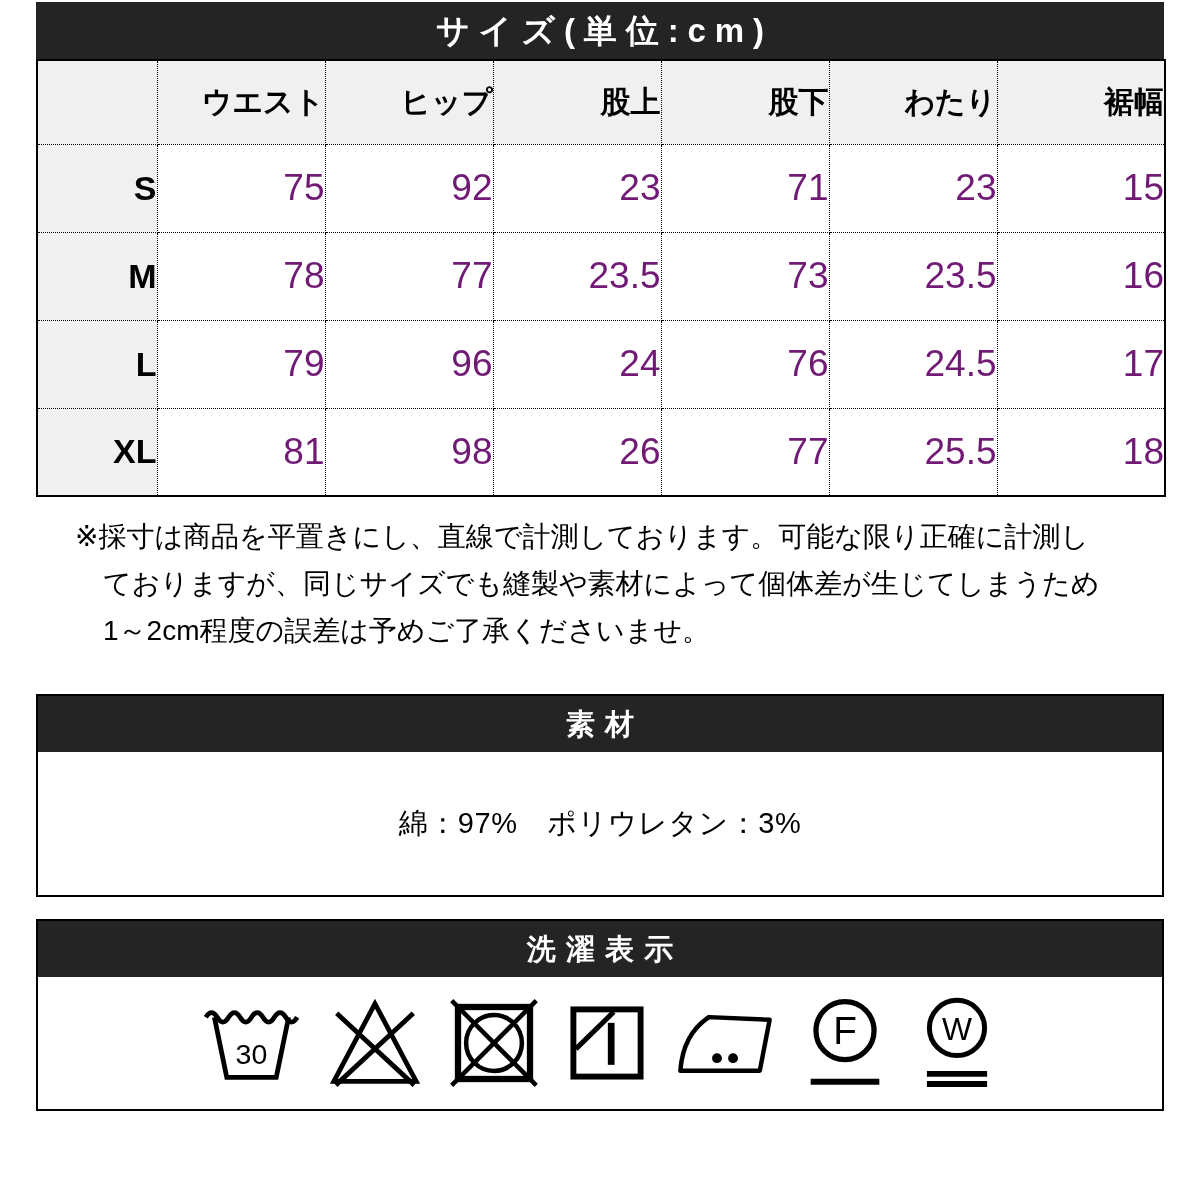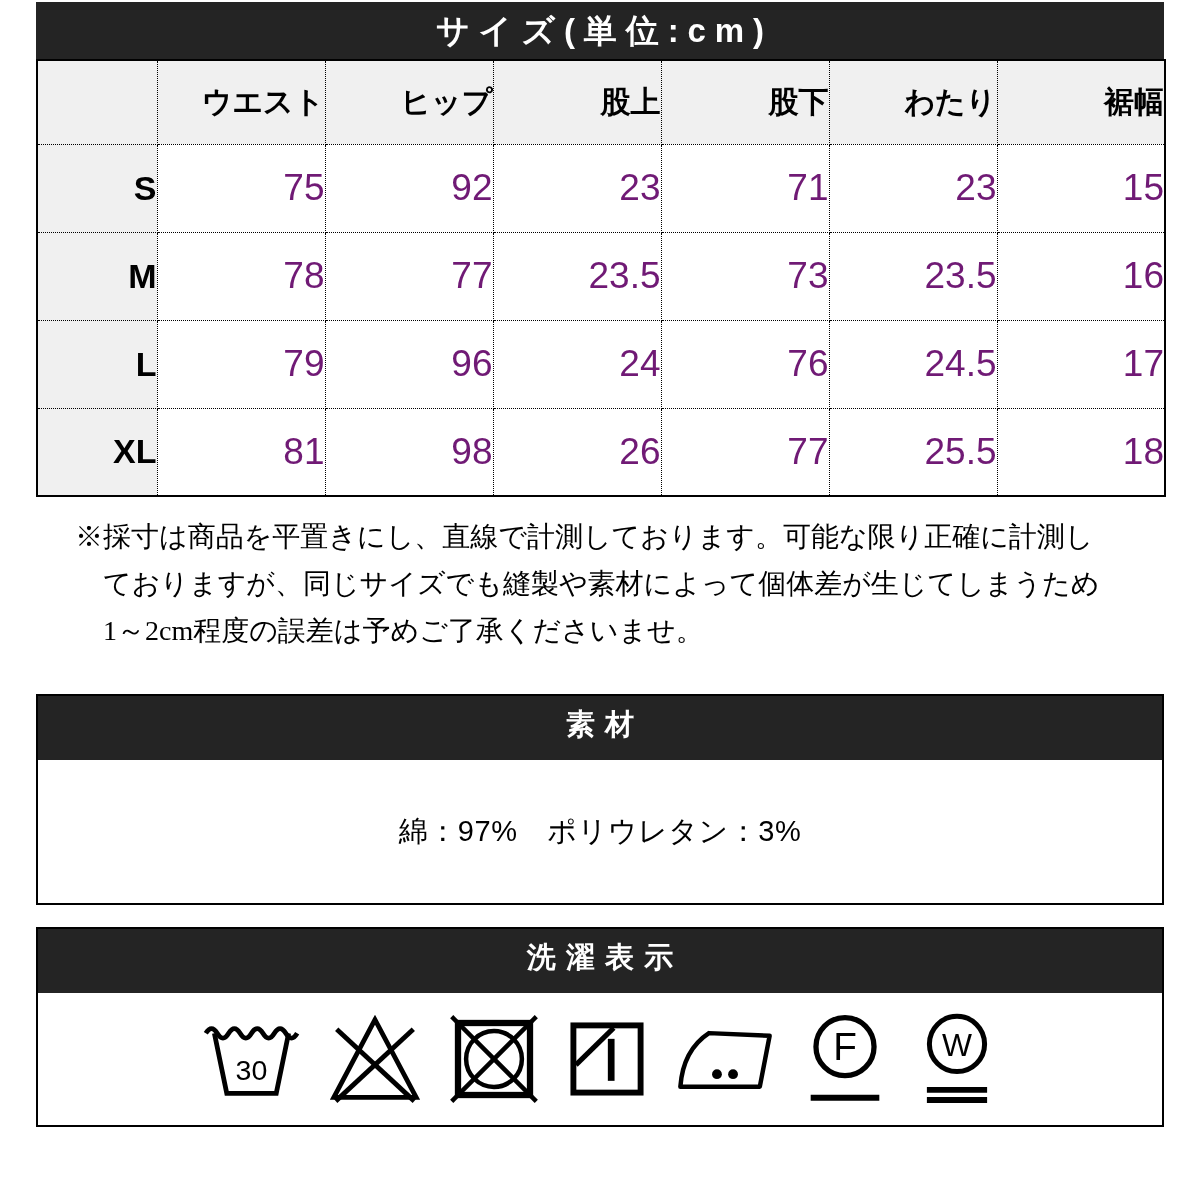--- a/index.html
+++ b/index.html
@@ -46,30 +46,30 @@
   table.size-table tbody th {
     background: #f0f0f0;
     font-size: 34px; font-weight: bold; color: #000;
   }
   table.size-table td {
     background: #ffffff;
     font-size: 37px; font-weight: normal; color: #701a75;
   }
 
   
-  .notes { padding-left: 39px; font-family: Liberation Serif, serif; }
+  .notes { padding-left: 39px; }
   .note { font-size: 28px; line-height: 47px; color: #000; }
   .note-1 { margin-top: 16px; }
   .note-2 { margin-top: 40px; }
   .note .line.cont { padding-left: 28px; }
 
   
   .boxed { border: 2px solid #000; width: 1128px; }
   .boxed .bar {
-    height: 64px; line-height: 56px;
+    height: 56px; line-height: 56px;
     font-size: 29px; letter-spacing: 0.35em; text-indent: 0.35em;
   }
   .material-section { margin-top: 30px; }
   .material-body {
     height: 143px;
     display: flex; align-items: center; justify-content: center;
     font-size: 29px; color: #000; letter-spacing: 0.02em;
   }
   .laundry-section { margin-top: 22px; }
   .laundry-body {

